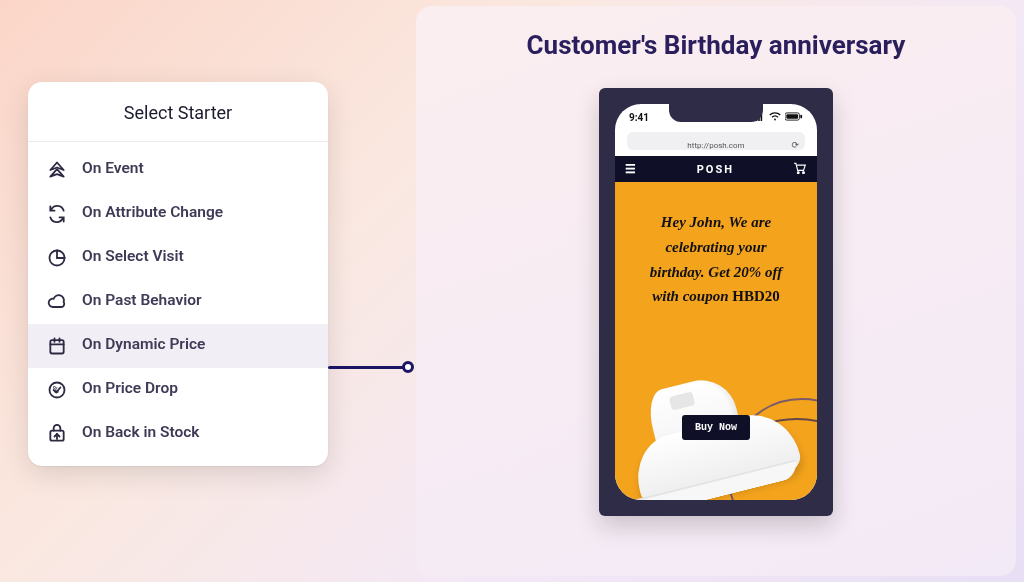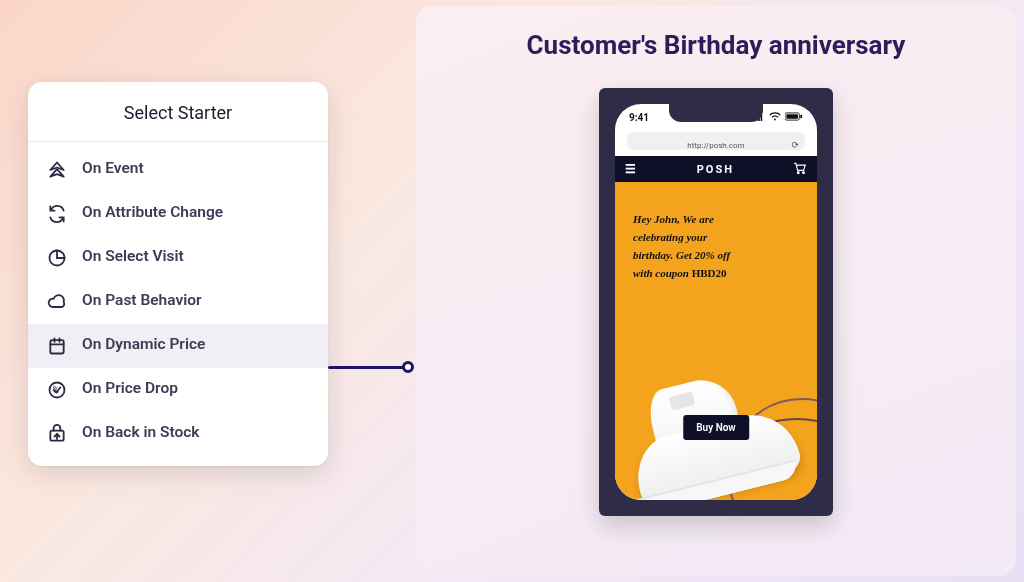--- a/index.html
+++ b/index.html
@@ -169,26 +169,26 @@
   .hamburger, .cart-icon { font-size: 12px; }
 
   .hero {
     background: #f4a31c;
     height: 376px;
     position: relative;
     overflow: hidden;
   }
   .hero-text {
     padding: 28px 18px 0;
-    text-align: left;
+    text-align: center;
     font-family: Georgia, "Times New Roman", serif;
     font-style: italic;
     font-weight: 600;
     color: #111015;
-    font-size: 11px;
+    font-size: 15px;
     line-height: 1.65;
   }
   .hero-text .coupon { font-weight: 800; font-style: normal; }
 
   .shoe {
     position: absolute;
     left: 50%;
     bottom: 58px;
     transform: translateX(-50%);
     width: 180px;
@@ -244,20 +244,21 @@
     left: 50%;
     bottom: 118px;
     transform: translateX(-50%);
     background: #0f1028;
     color: #fff;
     font-size: 10px;
     font-weight: 600;
     padding: 7px 13px;
     border-radius: 3px;
     z-index: 3;
+    font-family: Liberation Mono, monospace;
   }
 
   .carousel-dots {
     position: absolute;
     bottom: 10px;
     left: 50%;
     transform: translateX(-50%);
     display: flex;
     gap: 7px;
   }

